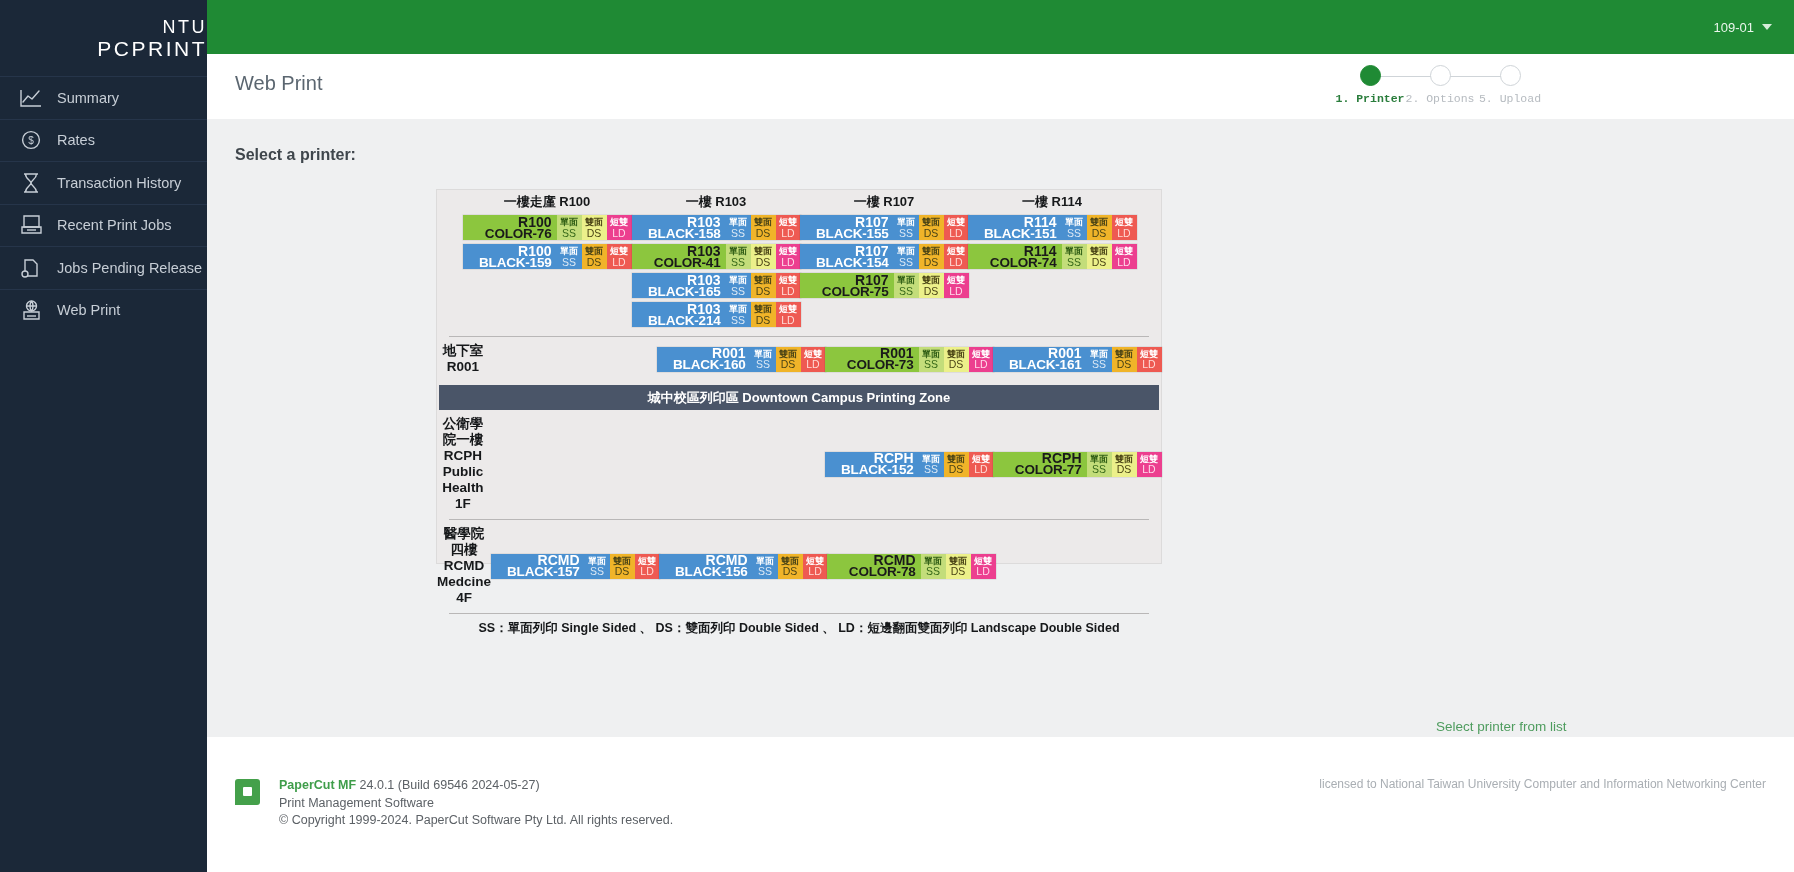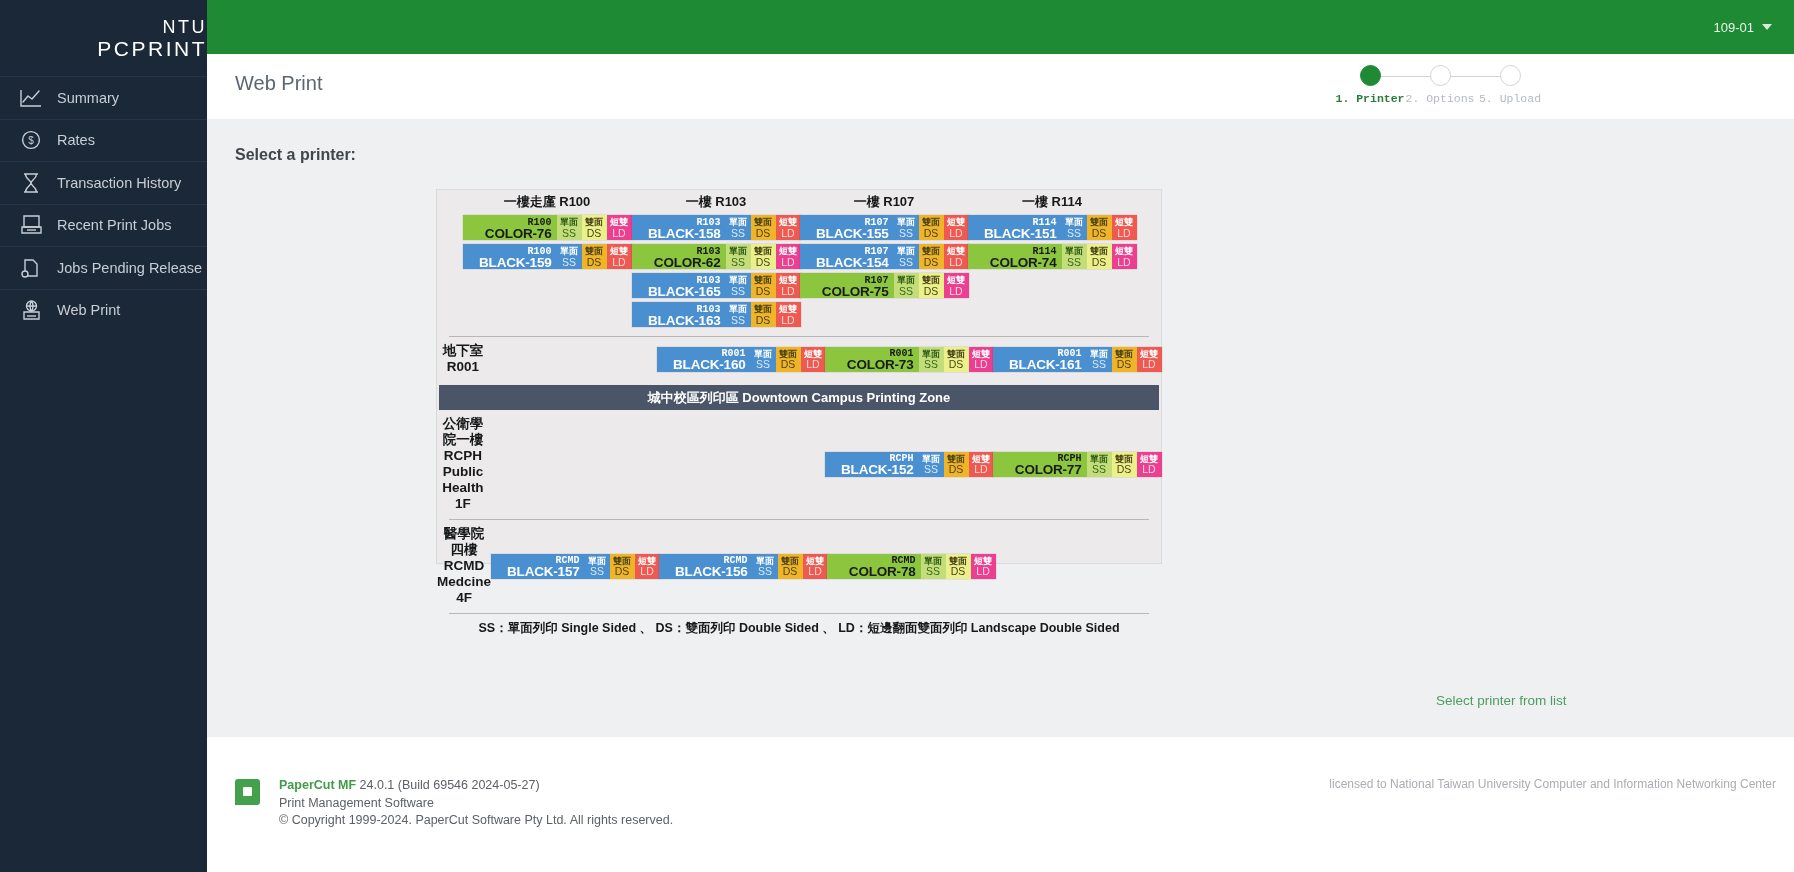--- a/index.html
+++ b/index.html
@@ -142,21 +142,21 @@
     display: flex; height: 25px; align-items: stretch;
     box-shadow: 0 0 0 0.5px rgba(0,0,0,.12);
   }
   .pc-name {
     width: 94px;
     display: flex; flex-direction: column;
     align-items: flex-end; justify-content: center;
     padding-right: 5px; padding-left: 4px;
     line-height: 11px;
   }
-  .pc-id { font-size: 10px; font-weight: bold; font-family: Liberation Mono, monospace; }
+  .pc-id { font-size: 14px; font-weight: bold; }
   .pc-model { font-size: 13.5px; font-weight: bold; letter-spacing: -.2px; }
   .pc-dup {
     width: 25px;
     display: flex; flex-direction: column;
     align-items: center; justify-content: center;
     line-height: 10.5px;
   }
   .pc-dup .zh { font-size: 9px; font-weight: bold; }
   .pc-dup .en { font-size: 10.5px; }
 
@@ -169,21 +169,21 @@
     width: 195px; text-align: center;
     font-size: 13.5px; font-weight: bold; color: #16181a;
     line-height: 16px;
   }
   .legend-line {
     text-align: center; font-size: 12.5px; color: #16181a;
     font-weight: bold; margin-top: 6px;
   }
 
   #select-from-list {
-    position: absolute; left: 1229px; top: 574px;
+    position: absolute; left: 1229px; top: 600px;
     font-size: 13.5px; color: #4e9c5e; cursor: pointer;
   }
 
   .hr-main {
     position: absolute; left: 28px; top: 621px;
     width: 1132px; height: 1px; background: #dddede;
   }
 
   #back-btn {
     position: absolute; left: 28px; top: 654px;
@@ -217,21 +217,21 @@
     left: 8px; top: 8px; width: 9px; height: 9px;
     background: #ffffff; border-radius: 1px;
   }
   #footer-text {
     position: absolute; left: 72px; top: 40px;
     font-size: 12.5px; color: #5c6166; line-height: 17.5px;
   }
   .fl1 { font-weight: normal; }
   .fl1 b { color: #3f9d4a; font-weight: bold; }
   #license {
-    position: absolute; right: 18px; top: 40px;
+    position: absolute; right: 28px; top: 40px;
     font-size: 12px; color: #a9aeb3;
   }
 </style>
 </head>
 <body>
 
 <div id="sidebar">
   <div class="brand">
     <div class="brand-l1">NTU</div>
     <div class="brand-l2">PCPRINT</div>
@@ -434,21 +434,21 @@
               <div class="pc-dup" style="background: rgb(238, 90, 82);">
                 <span class="zh" style="color: rgb(255, 255, 255);">短雙</span>
                 <span class="en" style="color: rgb(255, 218, 214);">LD</span>
               </div>
             </div>
           </div>
           <div class="pcell-wrap">
             <div class="pcell">
               <div class="pc-name" style="background: rgb(140, 198, 62); color: rgb(26, 26, 26);">
                 <div class="pc-id">R103</div>
-                <div class="pc-model">COLOR-62</div>
+                <div class="pc-model">COLOR-41</div>
               </div>
               <div class="pc-dup" style="background: rgb(195, 221, 122);">
                 <span class="zh" style="color: rgb(47, 93, 20);">單面</span>
                 <span class="en" style="color: rgb(55, 105, 26);">SS</span>
               </div>
               <div class="pc-dup" style="background: rgb(236, 240, 138);">
                 <span class="zh" style="color: rgb(74, 68, 22);">雙面</span>
                 <span class="en" style="color: rgb(74, 68, 22);">DS</span>
               </div>
               <div class="pc-dup" style="background: rgb(236, 63, 143);">
@@ -541,21 +541,21 @@
             </div>
           </div>
           <div class="pcell-wrap"></div>
         </div>
         <div class="prow">
           <div class="pcell-wrap first"></div>
           <div class="pcell-wrap">
             <div class="pcell">
               <div class="pc-name" style="background: rgb(74, 144, 208); color: rgb(255, 255, 255);">
                 <div class="pc-id">R103</div>
-                <div class="pc-model">BLACK-163</div>
+                <div class="pc-model">BLACK-214</div>
               </div>
               <div class="pc-dup" style="background: rgb(74, 144, 208);">
                 <span class="zh" style="color: rgb(255, 255, 255);">單面</span>
                 <span class="en" style="color: rgb(220, 233, 245);">SS</span>
               </div>
               <div class="pc-dup" style="background: rgb(240, 180, 41);">
                 <span class="zh" style="color: rgb(74, 68, 22);">雙面</span>
                 <span class="en" style="color: rgb(74, 68, 22);">DS</span>
               </div>
               <div class="pc-dup" style="background: rgb(238, 90, 82);">

